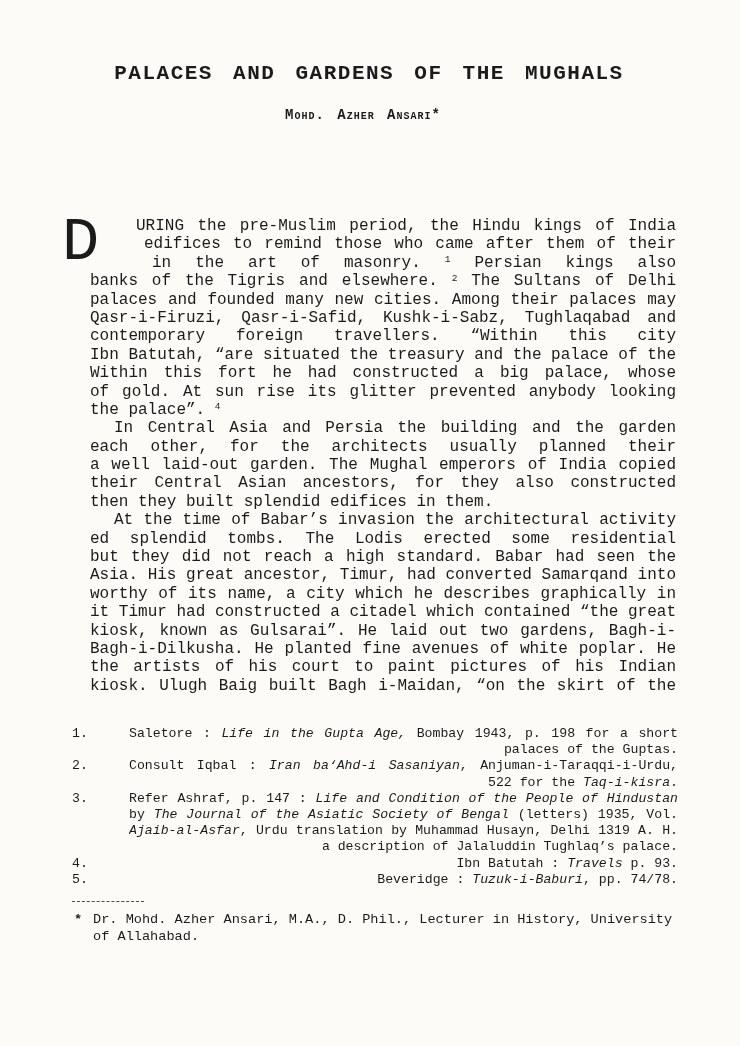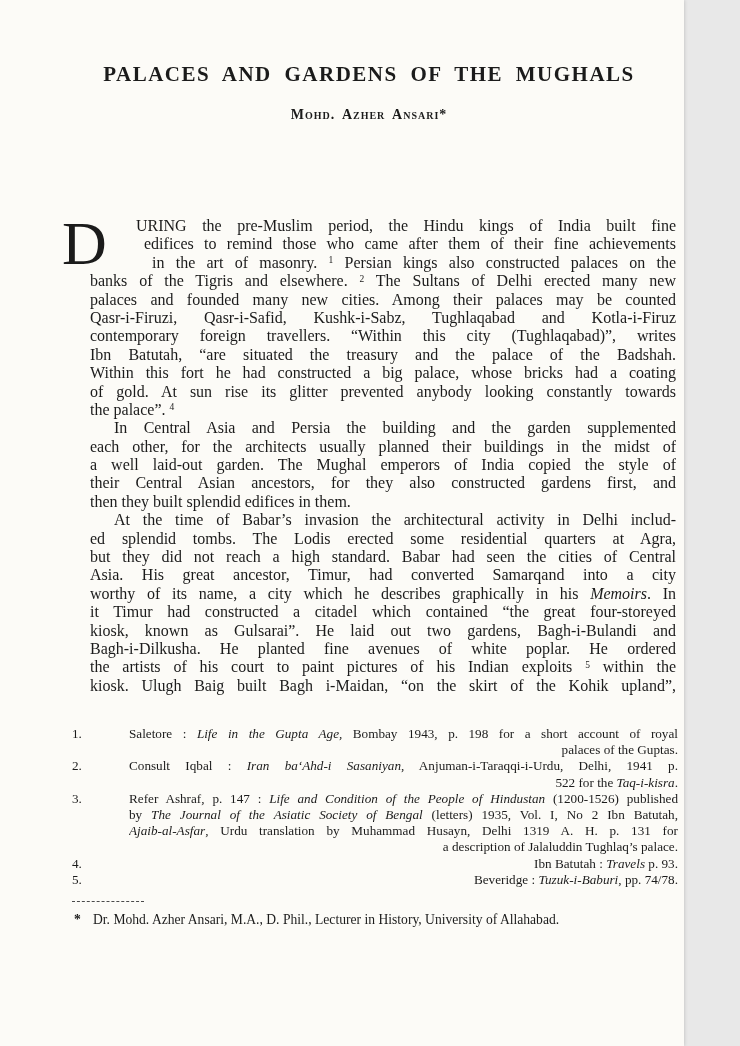--- a/index.html
+++ b/index.html
@@ -1,32 +1,32 @@
 <!DOCTYPE html>
 <html><head>
 <meta charset="utf-8">
 <style>
   html,body{margin:0;padding:0;background:#e8e8e8;}
   .page{
     position:relative;
-    width:684px;height:1046px;
+    width:740px;height:1046px;
     background:#fcfbf7;
     color:#1b1b1b;
-    font-family:Liberation Serif, serif;
+    font-family:Liberation Mono, monospace;
     overflow:hidden;
     box-shadow:0 0 4px rgba(0,0,0,.2);
   }
   .title{
     position:absolute;top:62px;left:62px;width:614px;
     text-align:center;
     font-size:21px;font-weight:700;
     letter-spacing:1.5px;word-spacing:6px;
   }
   .author{
-    position:absolute;top:107px;left:62px;width:614px;
+    position:absolute;top:107px;left:56px;width:614px;
     text-align:center;
     font-variant:small-caps;
     font-size:14px;font-weight:700;
     letter-spacing:1px;word-spacing:3px;
   }
   .bodytext{
     position:absolute;top:217px;left:62px;width:614px;
     font-size:16px;
   }
   .para{position:relative;}

